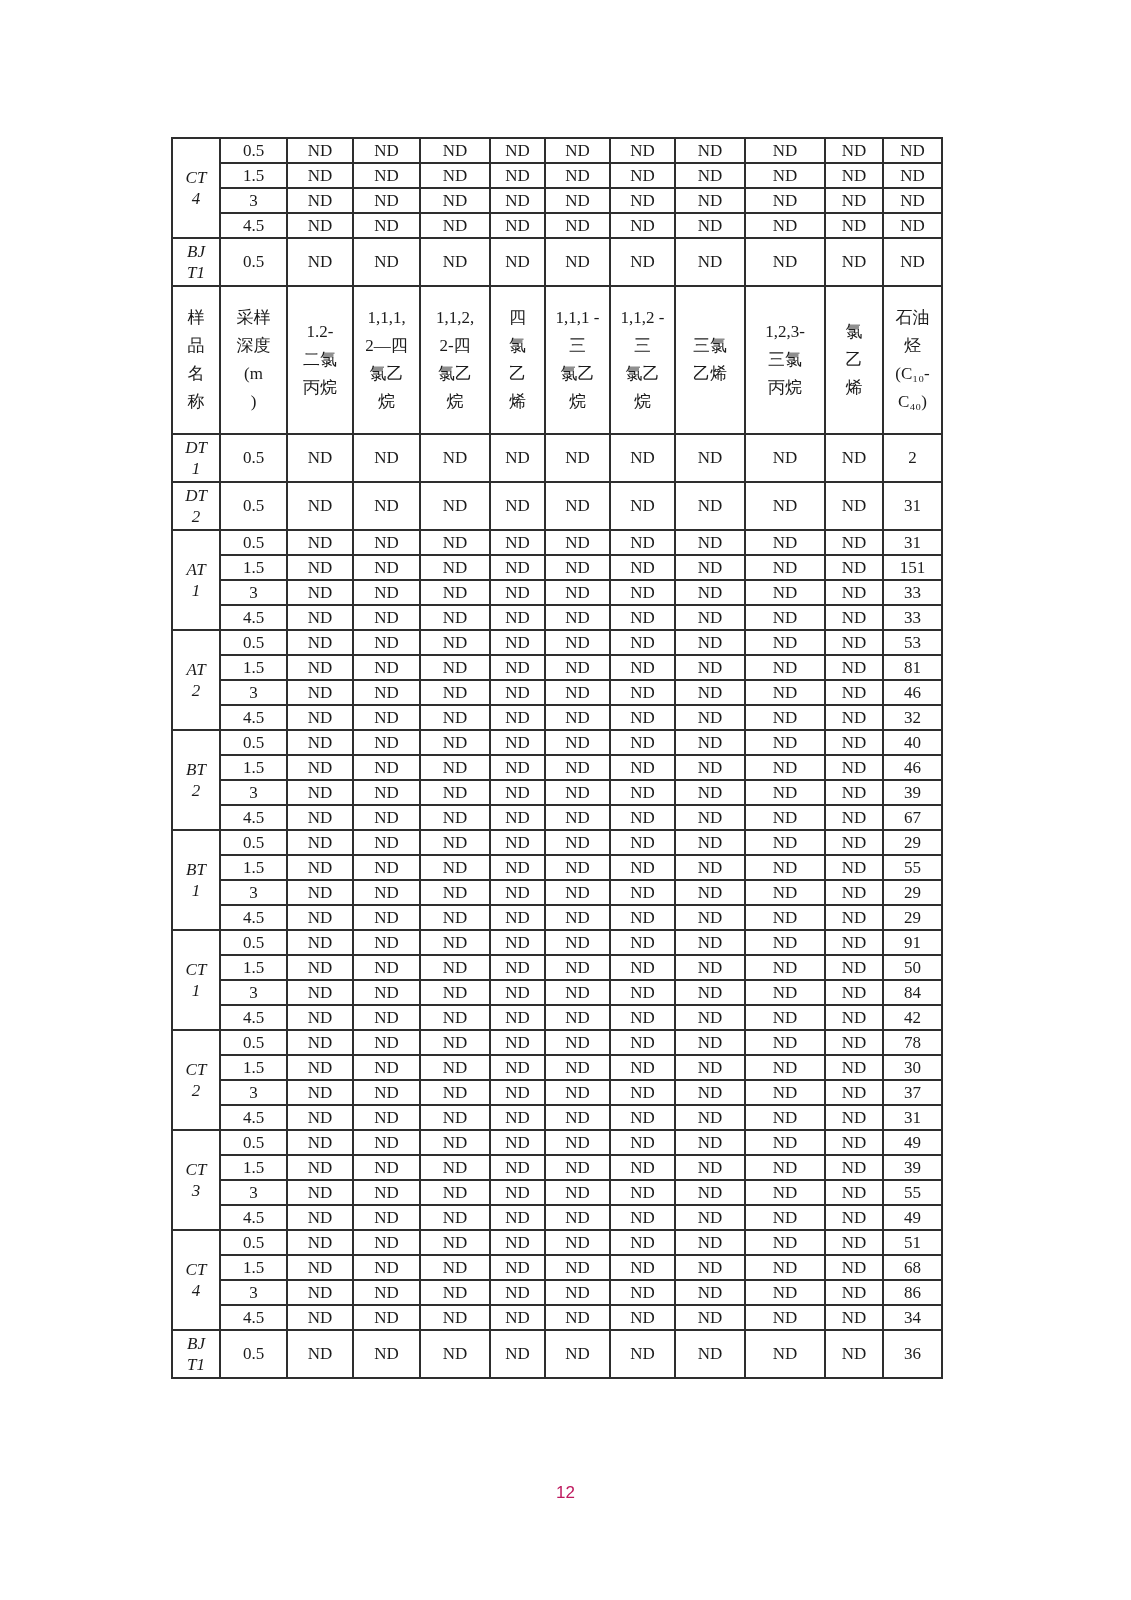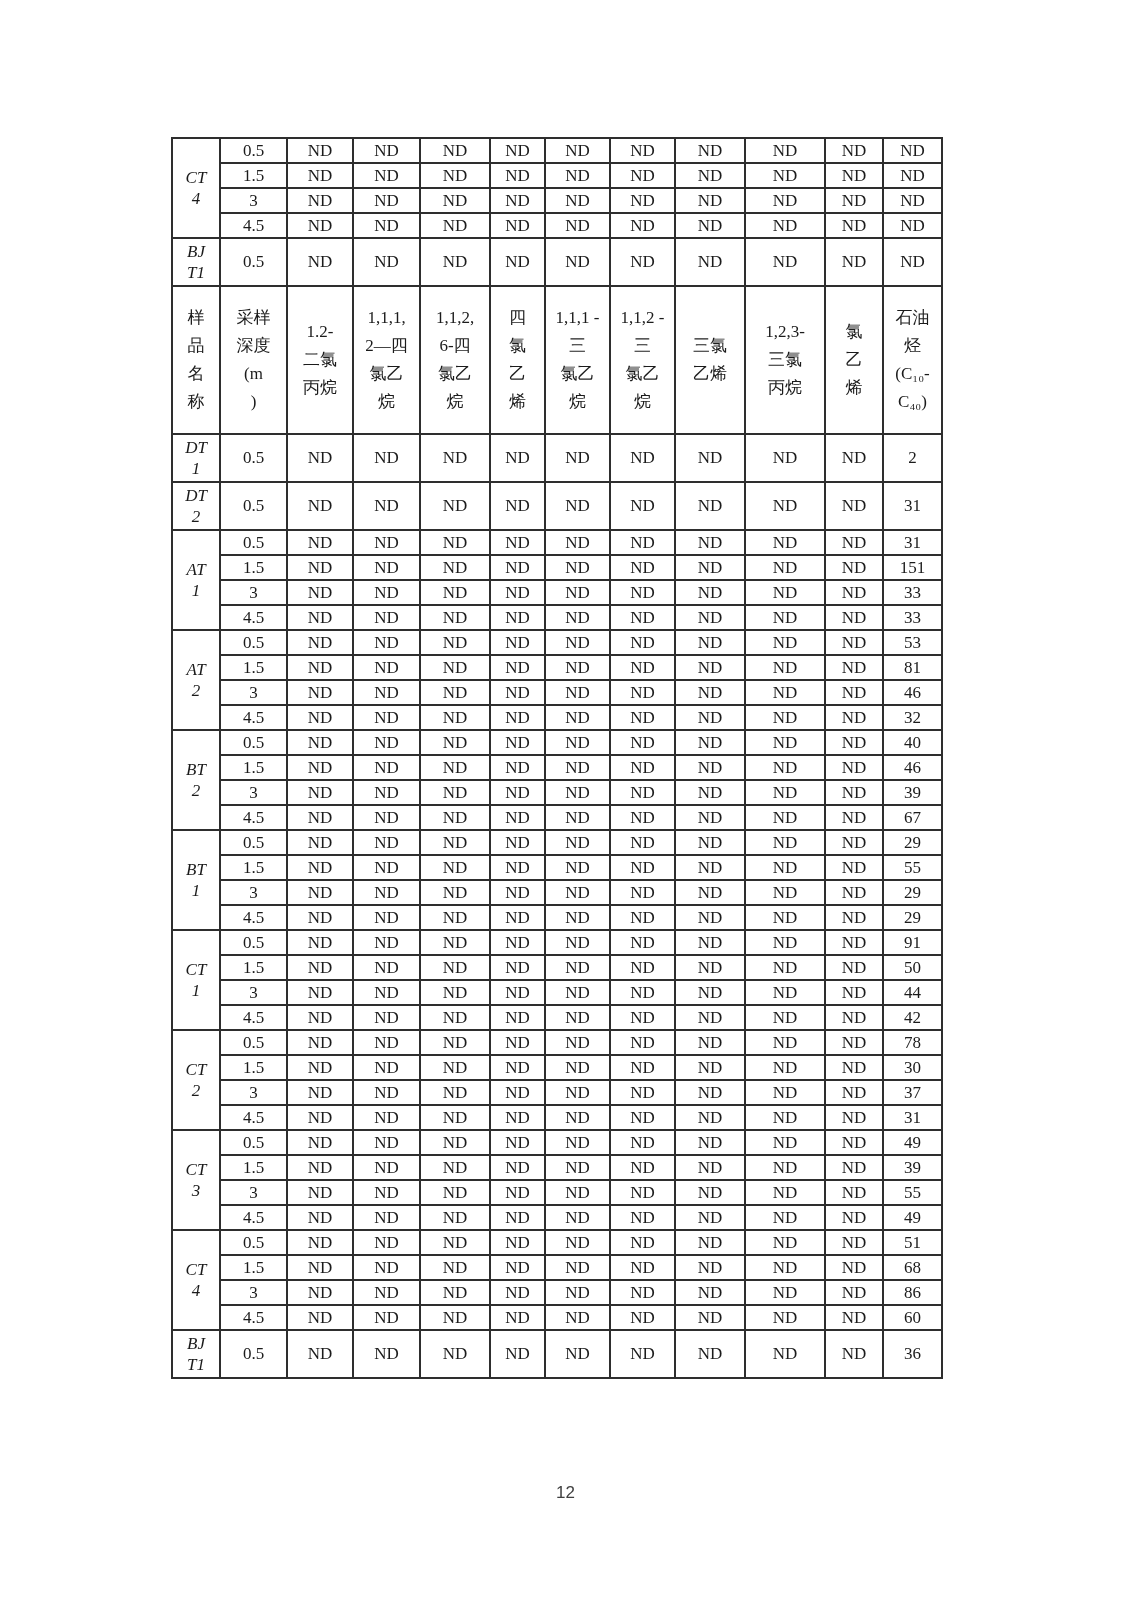--- a/index.html
+++ b/index.html
@@ -31,21 +31,21 @@
   tr.row-tall td{height:46px;}
   tr.header-row td{height:146px;}
   tr.header-row .ln{line-height:28px;white-space:nowrap;}
   td.name-cell .ln{line-height:21px;white-space:nowrap;font-style:italic;}
   .page-number{
     position:absolute;
     left:0;right:0;top:1483px;
     text-align:center;
     font-family:"Liberation Sans","DejaVu Sans",sans-serif;
     font-size:17px;
-    color:#404040;
+    color:#be185d;
   }
 </style>
 </head>
 <body>
 
 <div class="page">
   <table class="results">
     <colgroup>
       <col style="width:48px">
         <col style="width:67px">
@@ -153,21 +153,21 @@
             <div class="ln">丙烷</div>
           </td>
           <td class="hcell">
             <div class="ln">1,1,1,</div>
             <div class="ln">2—四</div>
             <div class="ln">氯乙</div>
             <div class="ln">烷</div>
           </td>
           <td class="hcell">
             <div class="ln">1,1,2,</div>
-            <div class="ln">6-四</div>
+            <div class="ln">2-四</div>
             <div class="ln">氯乙</div>
             <div class="ln">烷</div>
           </td>
           <td class="hcell">
             <div class="ln">四</div>
             <div class="ln">氯</div>
             <div class="ln">乙</div>
             <div class="ln">烯</div>
           </td>
           <td class="hcell">
@@ -495,21 +495,21 @@
           <td>3</td>
           <td>ND</td>
           <td>ND</td>
           <td>ND</td>
           <td>ND</td>
           <td>ND</td>
           <td>ND</td>
           <td>ND</td>
           <td>ND</td>
           <td>ND</td>
-          <td>44</td>
+          <td>84</td>
         </tr>
         <tr class="row-single">
           <td>4.5</td>
           <td>ND</td>
           <td>ND</td>
           <td>ND</td>
           <td>ND</td>
           <td>ND</td>
           <td>ND</td>
           <td>ND</td>
@@ -676,21 +676,21 @@
           <td>4.5</td>
           <td>ND</td>
           <td>ND</td>
           <td>ND</td>
           <td>ND</td>
           <td>ND</td>
           <td>ND</td>
           <td>ND</td>
           <td>ND</td>
           <td>ND</td>
-          <td>60</td>
+          <td>34</td>
         </tr>
         <tr class="row-tall">
           <td class="name-cell" rowspan="1">
             <div class="ln">BJ</div>
             <div class="ln">T1</div>
           </td>
           <td>0.5</td>
           <td>ND</td>
           <td>ND</td>
           <td>ND</td>

